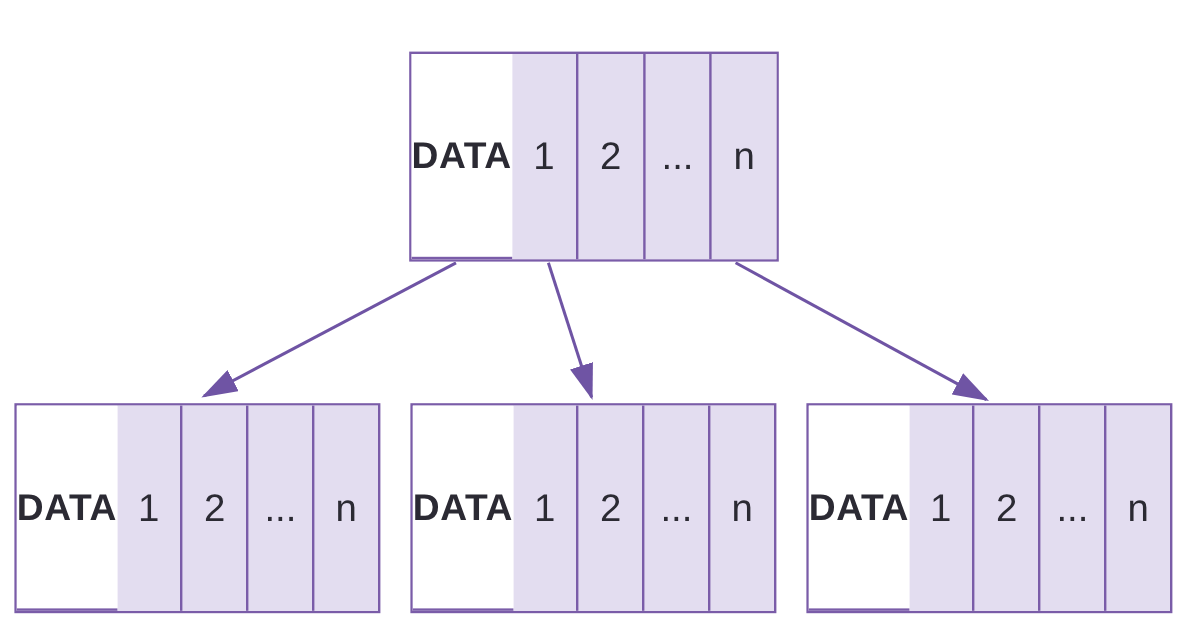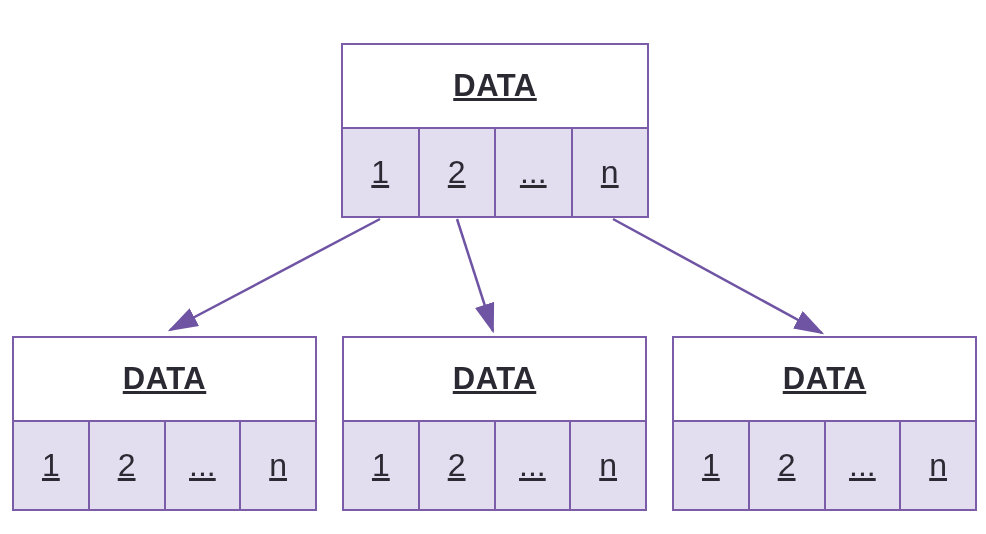--- a/index.html
+++ b/index.html
@@ -22,22 +22,21 @@
   .arrow-layer{
     position:absolute;left:0;top:0;width:986px;height:534px;
     pointer-events:none;
   }
   .node{
     position:absolute;
     box-sizing:border-box;
     background:var(--header-fill);
     border:2.5px solid var(--border);
     display:flex;
-    flex-direction:column;
-    text-decoration:underline;
+    flex-direction:row;
   }
   .node-header{
     flex:0 0 82px;
     display:flex;
     align-items:center;
     justify-content:center;
     font-weight:bold;
     font-size:31px;
     letter-spacing:0.5px;
     border-bottom:2.5px solid var(--border);

